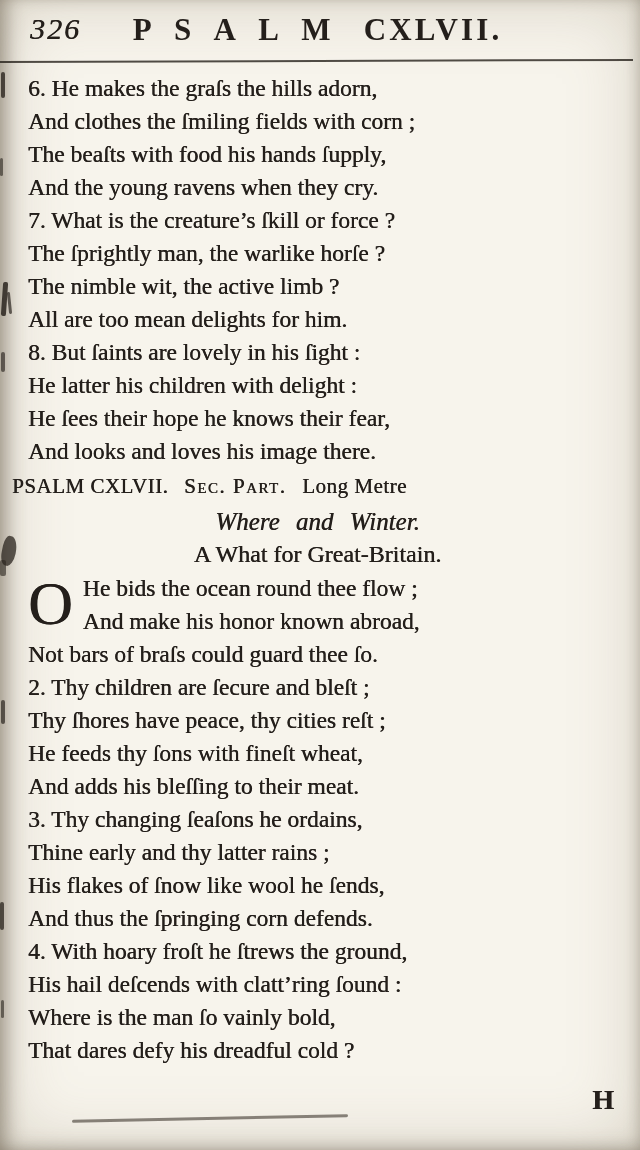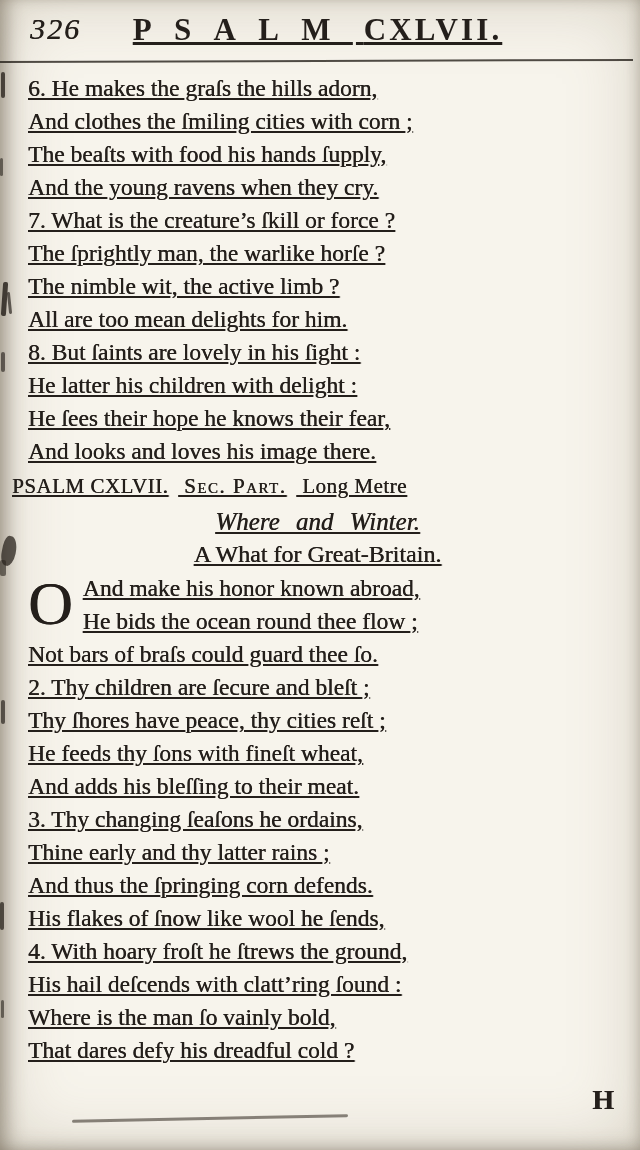--- a/index.html
+++ b/index.html
@@ -7,21 +7,21 @@
     width:640px;height:1150px;position:relative;overflow:hidden;
     background:#f7f4ec;
     box-shadow:
       inset 0 0 70px rgba(140,125,100,.30),
       inset 14px 0 20px -8px rgba(70,60,45,.45),
       inset -8px 0 16px -8px rgba(70,60,45,.28),
       inset 0 -10px 22px -10px rgba(70,60,45,.30);
     font-family:"Liberation Serif","DejaVu Serif",serif;
     color:#241f1b;
   }
-  .content{position:relative;padding:10px 33px 0 28px;text-decoration:underline;}
+  .content{position:relative;padding:10px 33px 0 28px;}
 
   
   .header{position:relative;height:46px;}
   .page-num{
     position:absolute;left:2px;top:2px;
     font-size:30px;font-style:italic;letter-spacing:2px;
     text-shadow:.4px 0 0 currentColor;
   }
   .title{display:block;text-align:center;font-size:31px;font-weight:700;padding-top:2px;}
   .title-word{letter-spacing:.72em;margin-right:.1em;}
@@ -93,21 +93,21 @@
       <span class="page-num">326</span>
       <span class="title">
         <span class="title-word">PSALM</span>
         <span class="title-num">CXLVII.</span>
       </span>
     </div>
     <div class="header-rule"></div>
 
     <div>
       <div class="line">6. He makes the graſs the hills adorn,</div>
-      <div class="line">And clothes the ſmiling cities with corn ;</div>
+      <div class="line">And clothes the ſmiling fields with corn ;</div>
       <div class="line">The beaſts with food his hands ſupply,</div>
       <div class="line">And the young ravens when they cry.</div>
       <div class="line">7. What is the creature’s ſkill or force ?</div>
       <div class="line">The ſprightly man, the warlike horſe ?</div>
       <div class="line">The nimble wit, the active limb ?</div>
       <div class="line">All are too mean delights for him.</div>
       <div class="line">8. But ſaints are lovely in his ſight :</div>
       <div class="line">He latter his children with delight :</div>
       <div class="line">He ſees their hope he knows their fear,</div>
       <div class="line">And looks and loves his image there.</div>
@@ -117,31 +117,31 @@
       <span>PSALM CXLVII.</span><span class="sep"></span>
       <span class="smallcaps">Sec. Part.</span><span class="sep"></span>
       <span>Long Metre</span>
     </div>
 
     <div class="subtitle">Where and Winter.</div>
     <div class="dedication">A What for Great-Britain.</div>
 
     <div class="opening">
       <span class="dropcap">O</span>
+      <div class="line">He bids the ocean round thee flow ;</div>
       <div class="line">And make his honor known abroad,</div>
-      <div class="line">He bids the ocean round thee flow ;</div>
       <div class="line">Not bars of braſs could guard thee ſo.</div>
       <div class="line">2. Thy children are ſecure and bleſt ;</div>
       <div class="line">Thy ſhores have peace, thy cities reſt ;</div>
       <div class="line">He feeds thy ſons with fineſt wheat,</div>
       <div class="line">And adds his bleſſing to their meat.</div>
       <div class="line">3. Thy changing ſeaſons he ordains,</div>
       <div class="line">Thine early and thy latter rains ;</div>
+      <div class="line">His flakes of ſnow like wool he ſends,</div>
       <div class="line">And thus the ſpringing corn defends.</div>
-      <div class="line">His flakes of ſnow like wool he ſends,</div>
       <div class="line">4. With hoary froſt he ſtrews the ground,</div>
       <div class="line">His hail deſcends with clatt’ring ſound :</div>
       <div class="line">Where is the man ſo vainly bold,</div>
       <div class="line">That dares defy his dreadful cold ?</div>
     </div>
 
   </div>
 
   <div class="catchword">H</div>
   <div class="bottom-smudge"></div>

